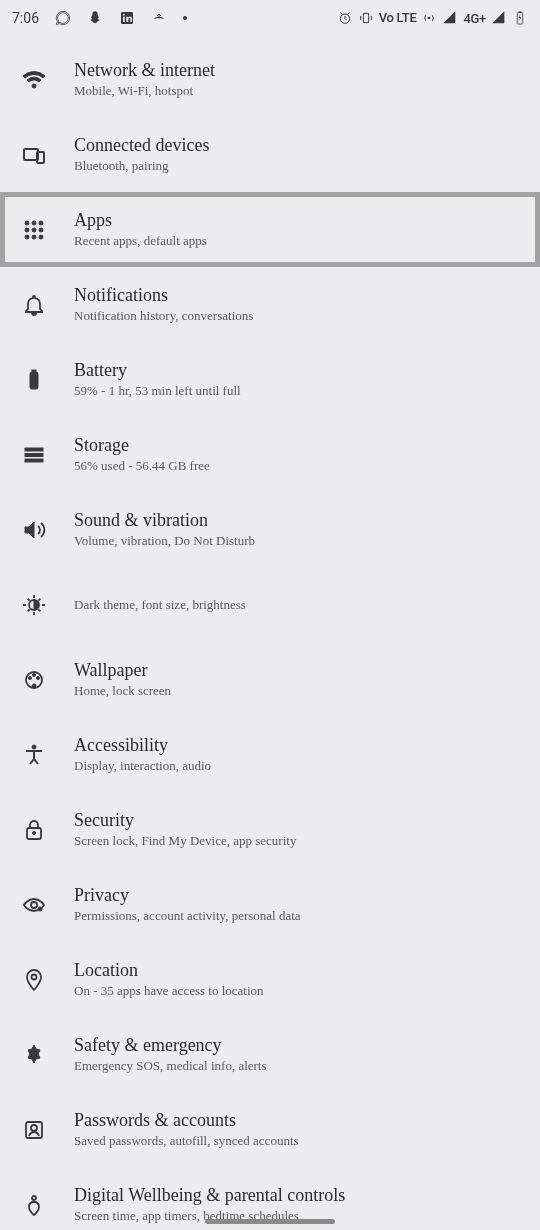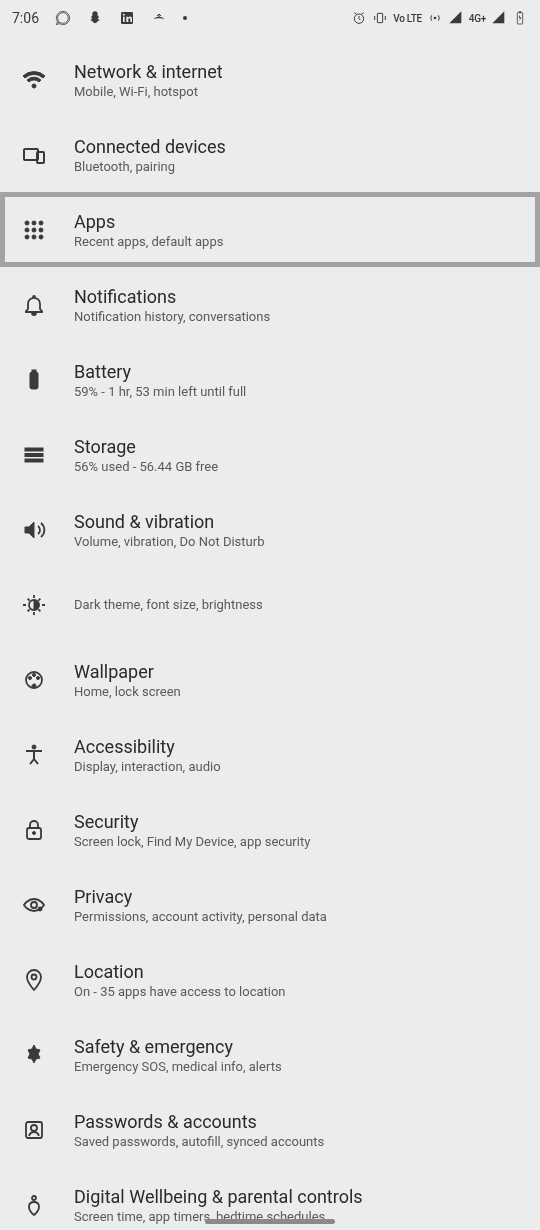--- a/index.html
+++ b/index.html
@@ -17,28 +17,29 @@
       align-items: center;
       padding: 10px 12px 6px;
       font-size: 14px;
       color: #3a3a3a;
     }
     .status-left { display: flex; align-items: center; gap: 16px; }
     .status-right { display: flex; align-items: center; gap: 5px; }
     .status-time { font-size: 14px; font-weight: 400; }
     .status-icon { width: 16px; height: 16px; display: inline-flex; align-items: center; justify-content: center; }
     .status-icon svg { width: 16px; height: 16px; fill: #3a3a3a; }
-    .status-small { font-size: 10px; font-weight: 500; letter-spacing: -0.3px; }
+    .status-small { font-size: 13px; font-weight: 500; letter-spacing: -0.3px; }
     .settings-list { padding-top: 10px; }
     .setting-item {
       display: flex;
       align-items: center;
       padding: 14px 18px 14px 18px;
       min-height: 75px;
       position: relative;
+      font-family: Liberation Serif, serif;
     }
     .setting-item.highlighted {
       border: 5px solid #a3a3a3;
       padding: 9px 13px 9px 13px;
     }
     .setting-icon {
       width: 32px;
       height: 32px;
       display: flex;
       align-items: center;

